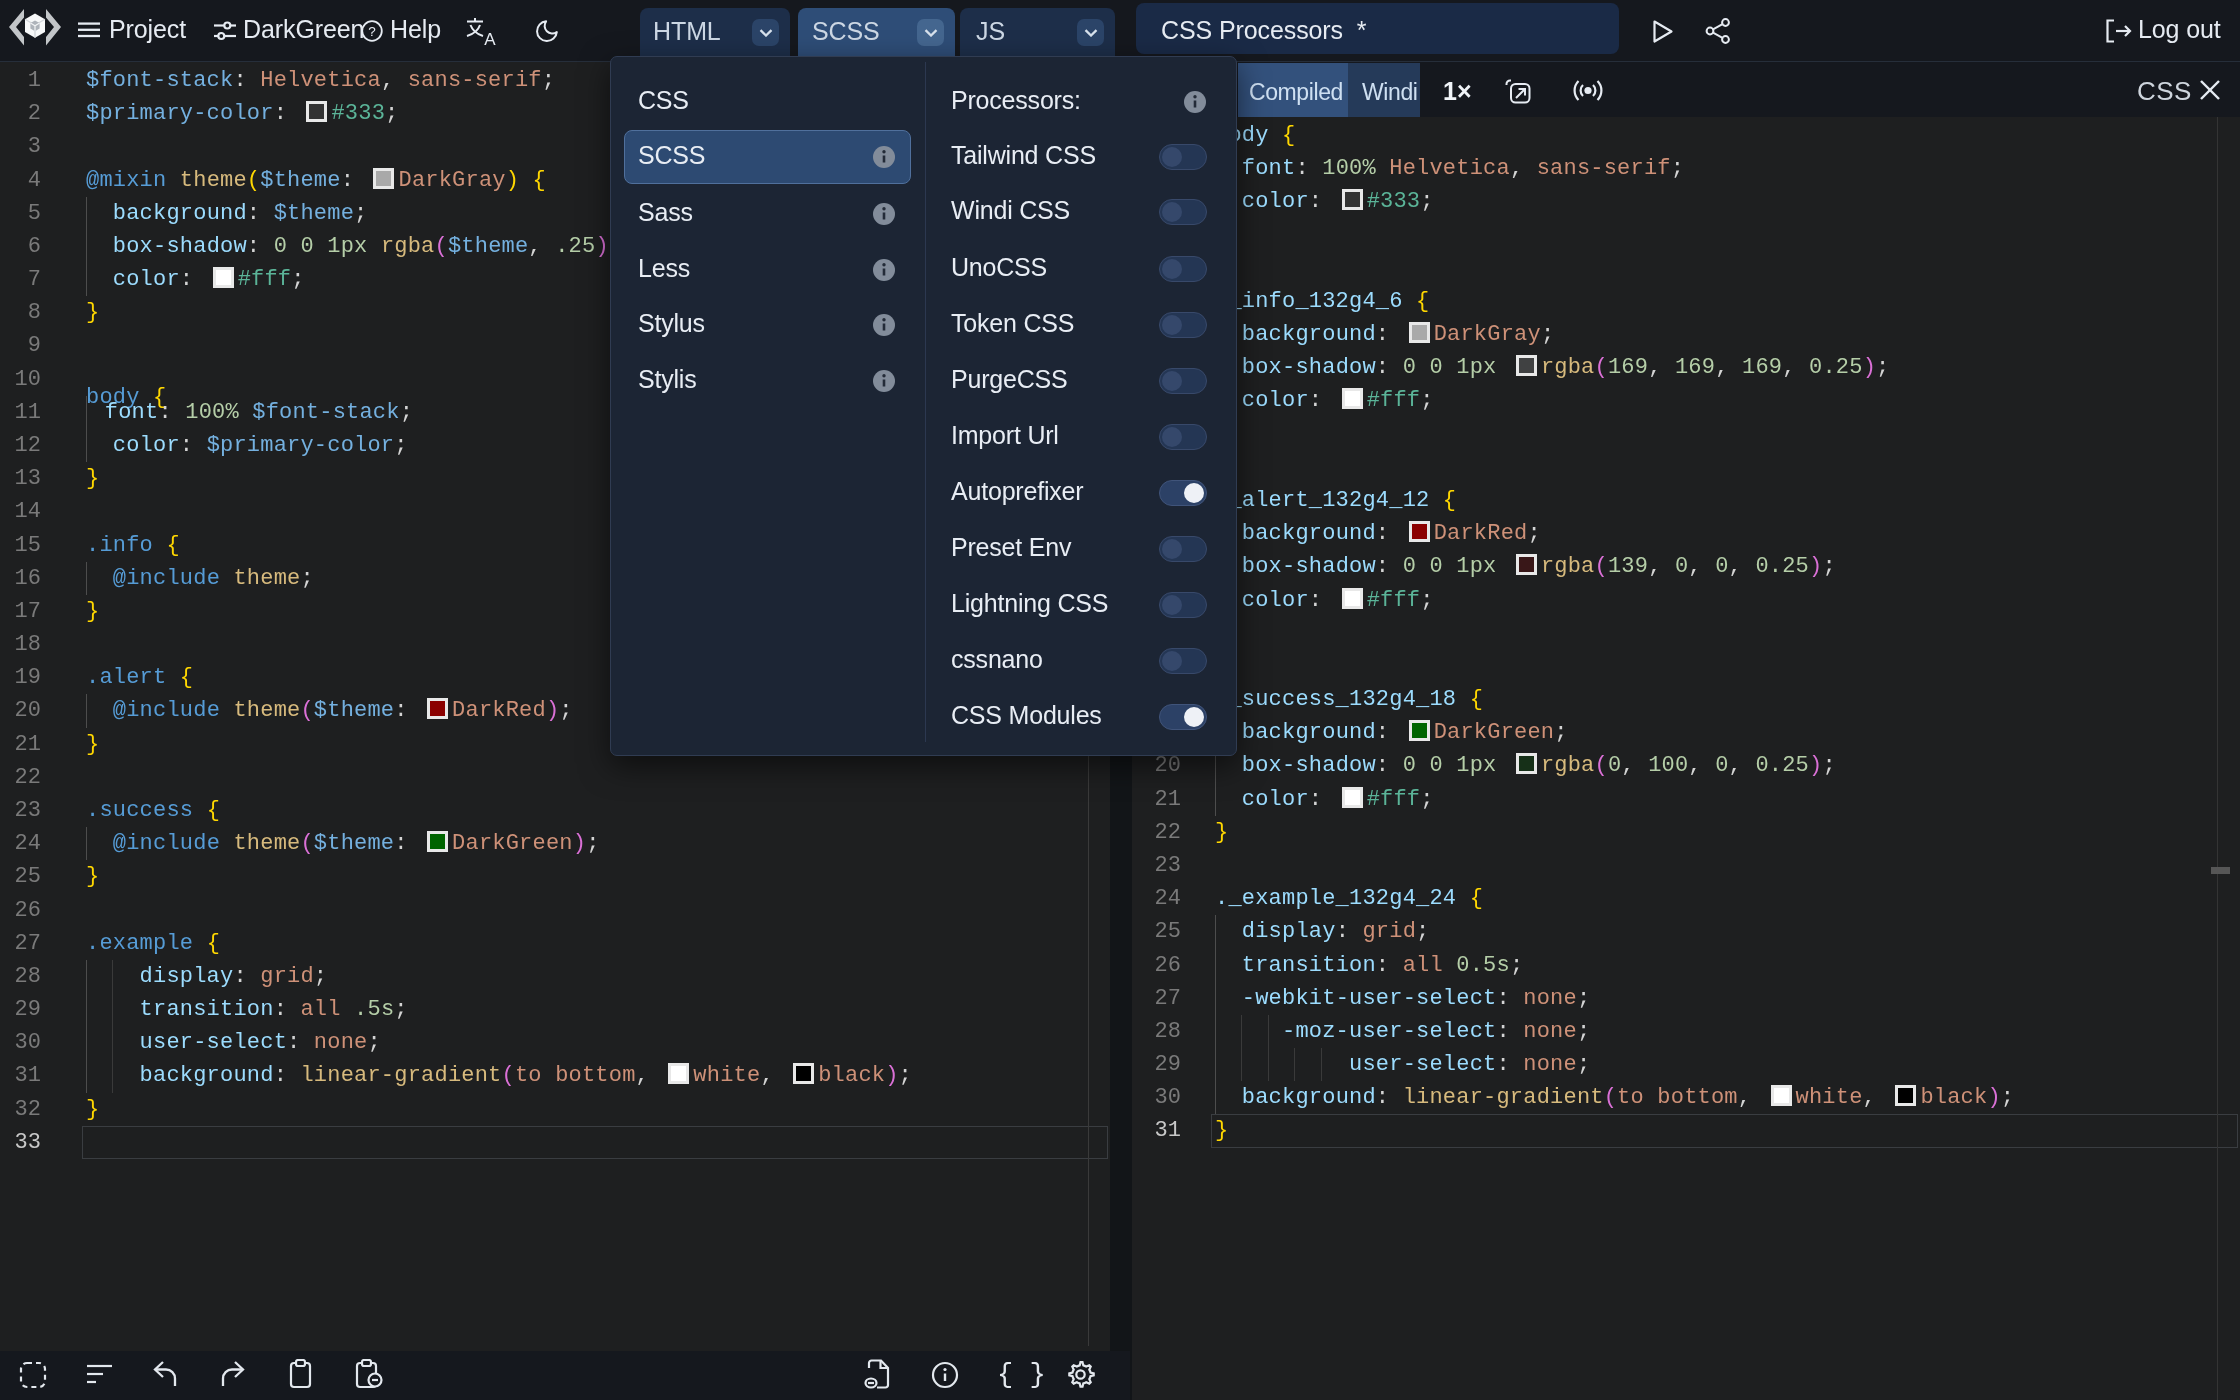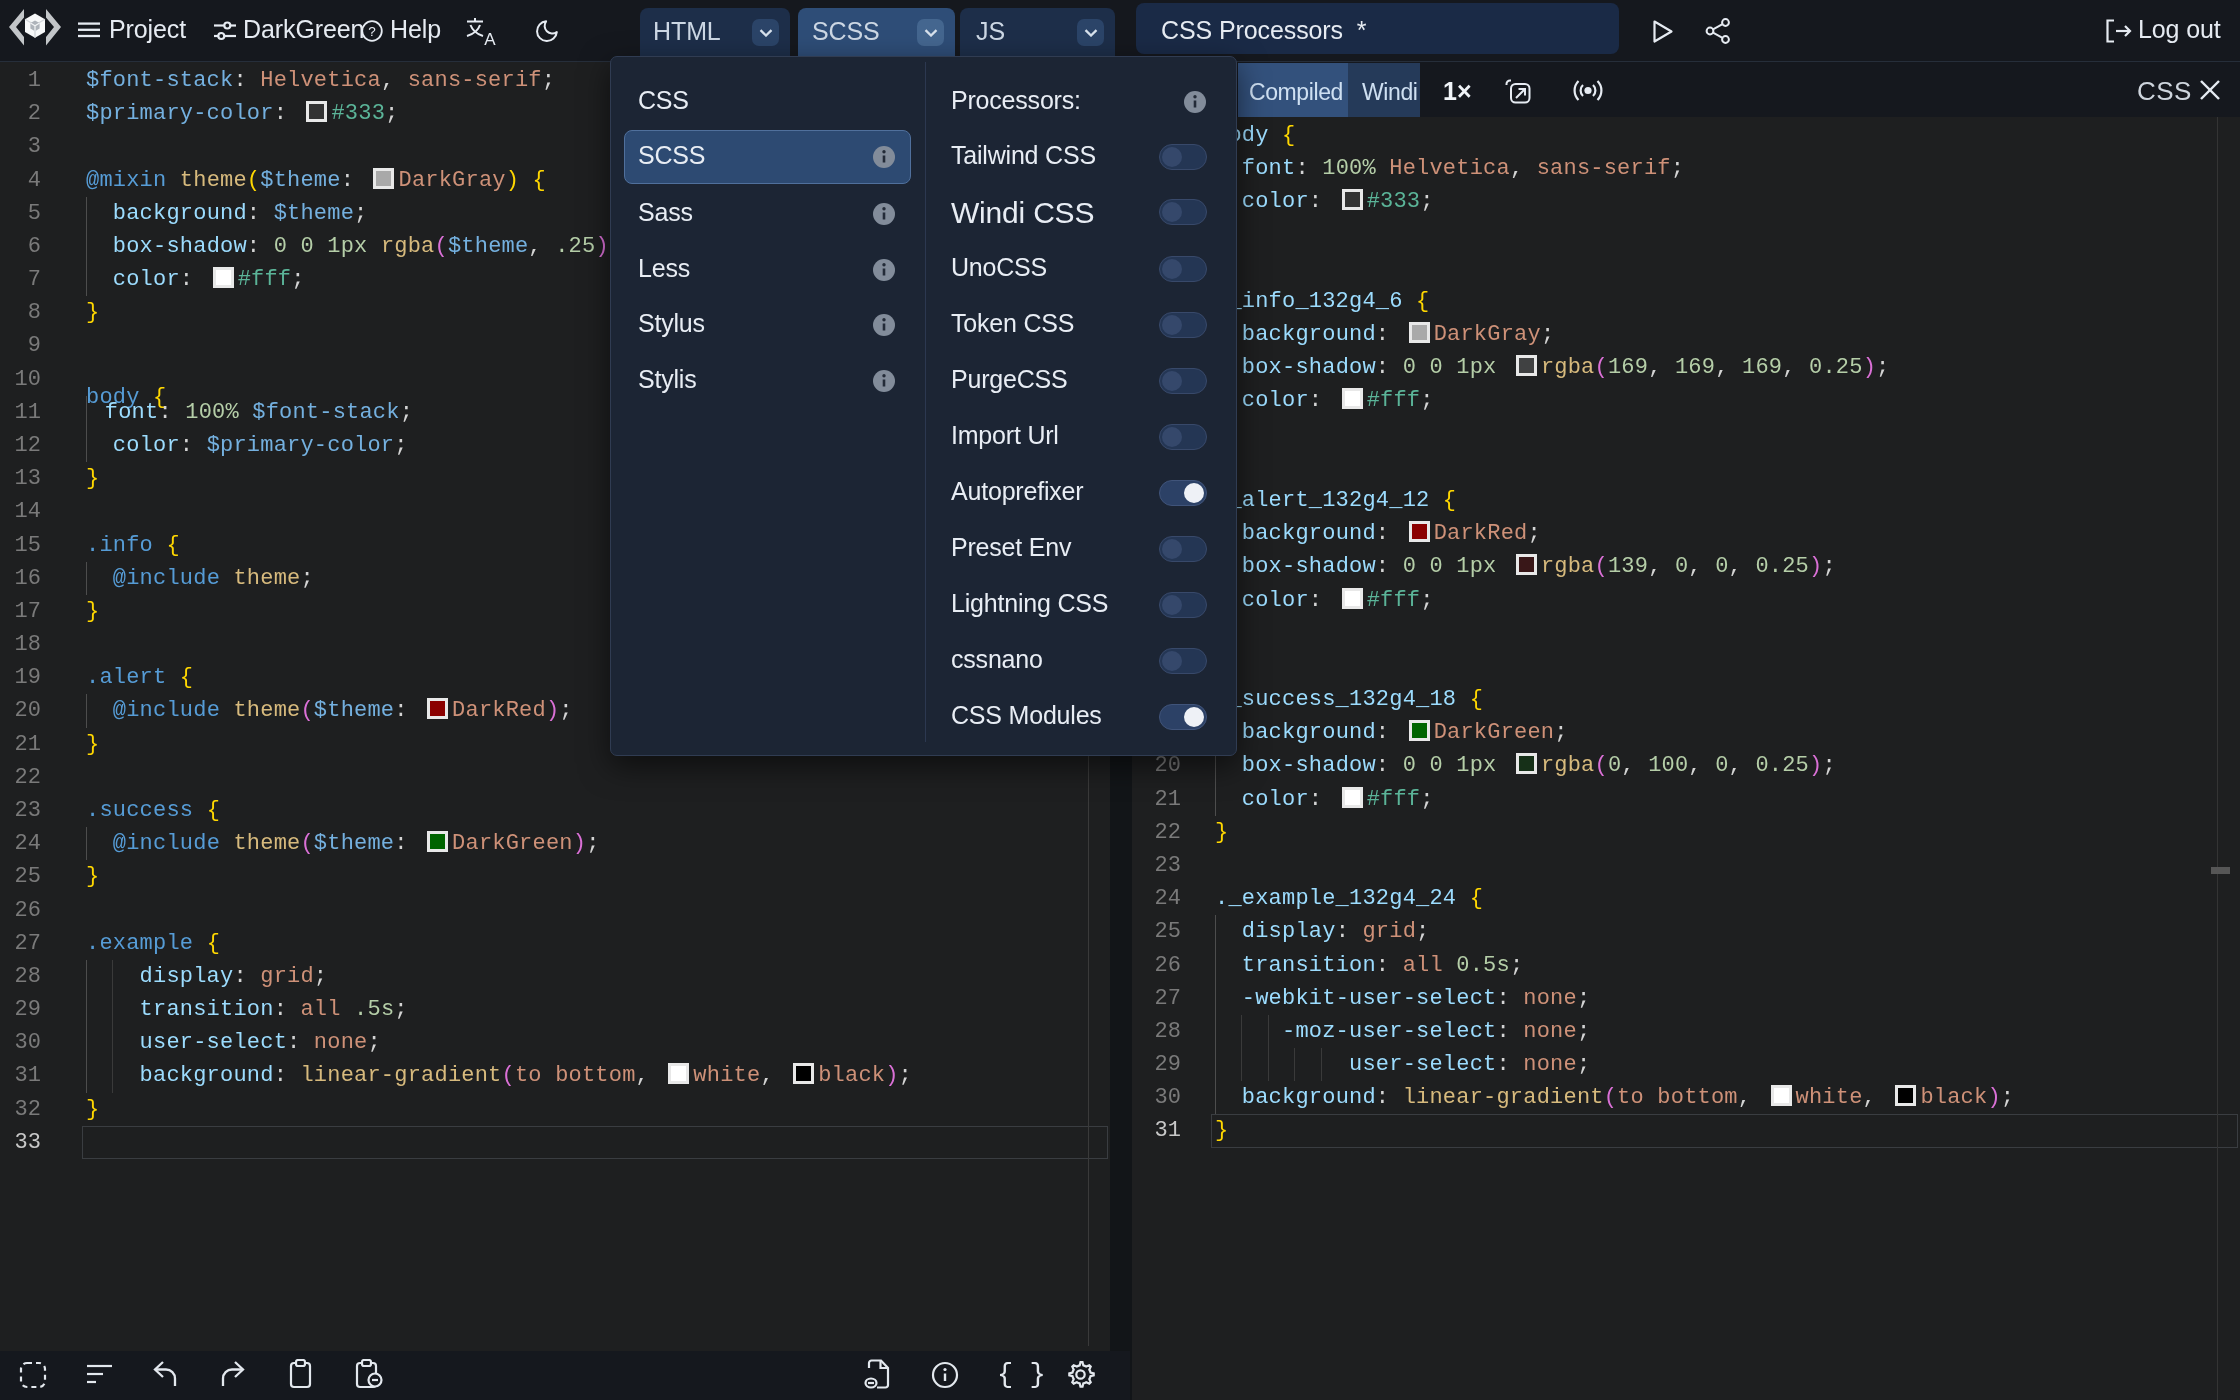--- a/index.html
+++ b/index.html
@@ -367,21 +367,21 @@
   </svg>
 <div class="abs" style="left:951px;top:86px;font-size:25px;color:#e8edf4;letter-spacing:-0.2px">Processors:</div>
 <svg class="abs" style="left:1183px;top:90px" width="24" height="24" viewBox="0 0 24 24">
 <circle cx="12" cy="12" r="11" fill="#828c9a"></circle>
 <path d="M12 10.5 V17.5" stroke="#232b38" stroke-width="2.6"></path>
 <circle cx="12" cy="6.8" r="1.7" fill="#232b38"></circle>
   </svg>
 <div class="abs" style="left:951px;top:141px;font-size:25px;color:#e8edf4;letter-spacing:-0.2px">Tailwind CSS</div>
 <div class="abs" style="left:1159px;top:144px;width:48px;height:26px;border-radius:13px;background:#243654;border:1px solid #38496a"></div>
 <div class="abs" style="left:1162px;top:147px;width:20px;height:20px;border-radius:50%;background:#35486b"></div>
-<div class="abs" style="left:951px;top:196px;font-size:30px;color:#e8edf4;letter-spacing:-0.2px">Windi CSS</div>
+<div class="abs" style="left:951px;top:196px;font-size:25px;color:#e8edf4;letter-spacing:-0.2px">Windi CSS</div>
 <div class="abs" style="left:1159px;top:199px;width:48px;height:26px;border-radius:13px;background:#243654;border:1px solid #38496a"></div>
 <div class="abs" style="left:1162px;top:202px;width:20px;height:20px;border-radius:50%;background:#35486b"></div>
 <div class="abs" style="left:951px;top:253px;font-size:25px;color:#e8edf4;letter-spacing:-0.2px">UnoCSS</div>
 <div class="abs" style="left:1159px;top:256px;width:48px;height:26px;border-radius:13px;background:#243654;border:1px solid #38496a"></div>
 <div class="abs" style="left:1162px;top:259px;width:20px;height:20px;border-radius:50%;background:#35486b"></div>
 <div class="abs" style="left:951px;top:309px;font-size:25px;color:#e8edf4;letter-spacing:-0.2px">Token CSS</div>
 <div class="abs" style="left:1159px;top:312px;width:48px;height:26px;border-radius:13px;background:#243654;border:1px solid #38496a"></div>
 <div class="abs" style="left:1162px;top:315px;width:20px;height:20px;border-radius:50%;background:#35486b"></div>
 <div class="abs" style="left:951px;top:365px;font-size:25px;color:#e8edf4;letter-spacing:-0.2px">PurgeCSS</div>
 <div class="abs" style="left:1159px;top:368px;width:48px;height:26px;border-radius:13px;background:#243654;border:1px solid #38496a"></div>

